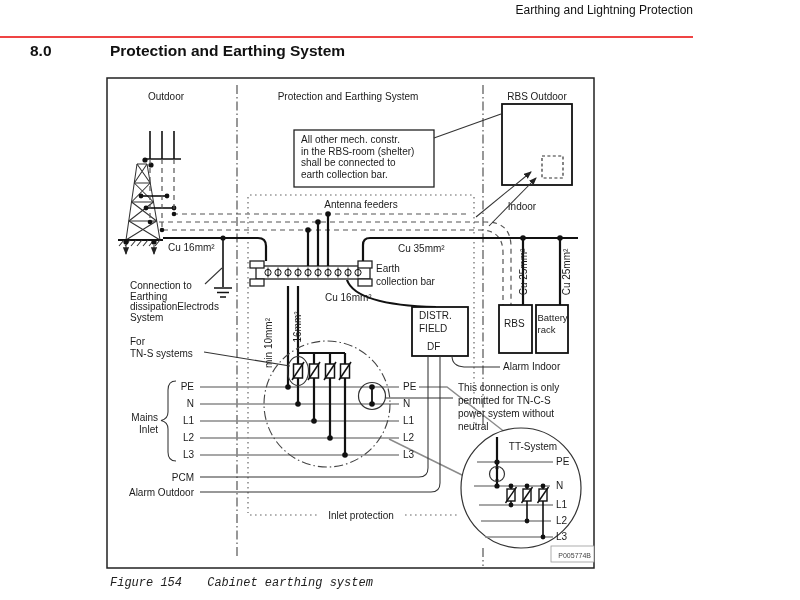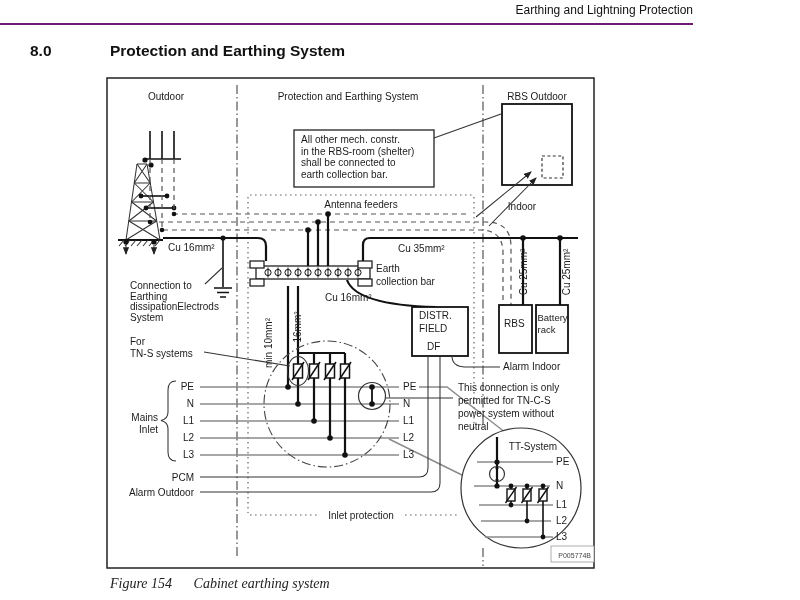--- a/index.html
+++ b/index.html
@@ -1,24 +1,24 @@
 <!DOCTYPE html>
 <html><head>
 <meta charset="utf-8">
 <style>
   html,body{margin:0;padding:0;background:#fff;}
   .page{position:relative;width:800px;height:600px;background:#fff;overflow:hidden;
         font-family:"Liberation Sans",sans-serif;color:#111;}
-  .top-rule{position:absolute;top:0;left:0;width:693px;border-bottom:2px solid #701a75;
-            text-align:right;font-size:12px;padding:3px 0 6px 0;color:#111;}
+  .top-rule{position:absolute;top:0;left:0;width:693px;border-bottom:2px solid #ef4444;
+            text-align:right;font-size:12px;padding:3px 0 19px 0;color:#111;}
   .section{position:absolute;top:42px;left:0;width:800px;font-weight:bold;font-size:15.5px;}
   .section .num{position:absolute;left:30px;top:0;}
   .section .ttl{position:absolute;left:110px;top:0;}
-  .caption{position:absolute;top:576px;left:110px;font-family:Liberation Serif, serif;
-           font-style:italic;font-size:14px;color:#222;}
+  .caption{position:absolute;top:576px;left:110px;font-family:Liberation Mono, monospace;
+           font-style:italic;font-size:12px;color:#222;}
   .caption .sp{display:inline-block;width:18px;}
   svg text{font-family:"Liberation Sans",sans-serif;font-size:10px;fill:#1b1b1b;}
   svg text.sm{font-size:9.5px;}
   svg text.tiny{font-size:7px;fill:#444;}
   .w2{stroke:#111;stroke-width:2.2;fill:none;}
   .w16{stroke:#111;stroke-width:1.6;fill:none;}
   .w1{stroke:#333;stroke-width:1.05;fill:none;}
   .mains{stroke:#8b8b8b;stroke-width:1.4;fill:none;}
   .dash{stroke:#555;stroke-width:1.2;fill:none;stroke-dasharray:5 4;}
   .dotted{stroke:#666;stroke-width:1.2;fill:none;stroke-dasharray:1.6 3.4;}

